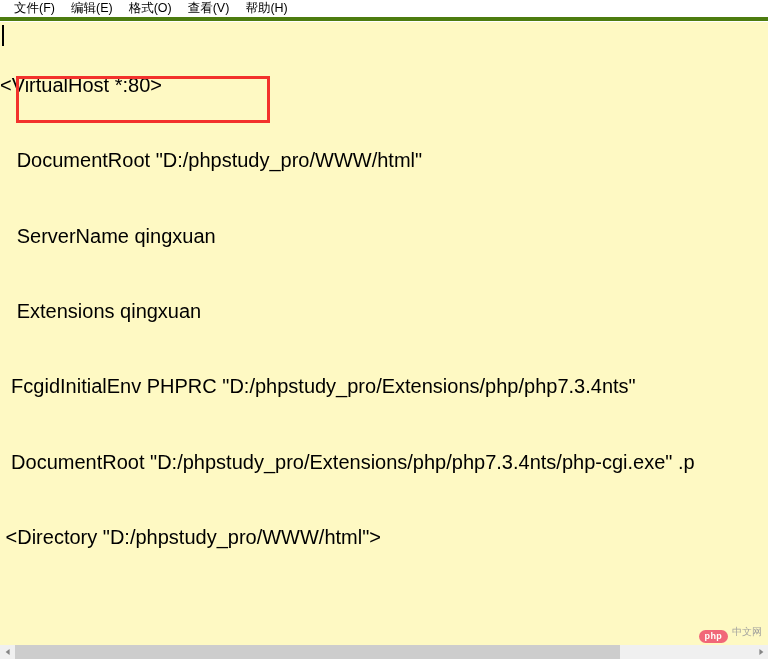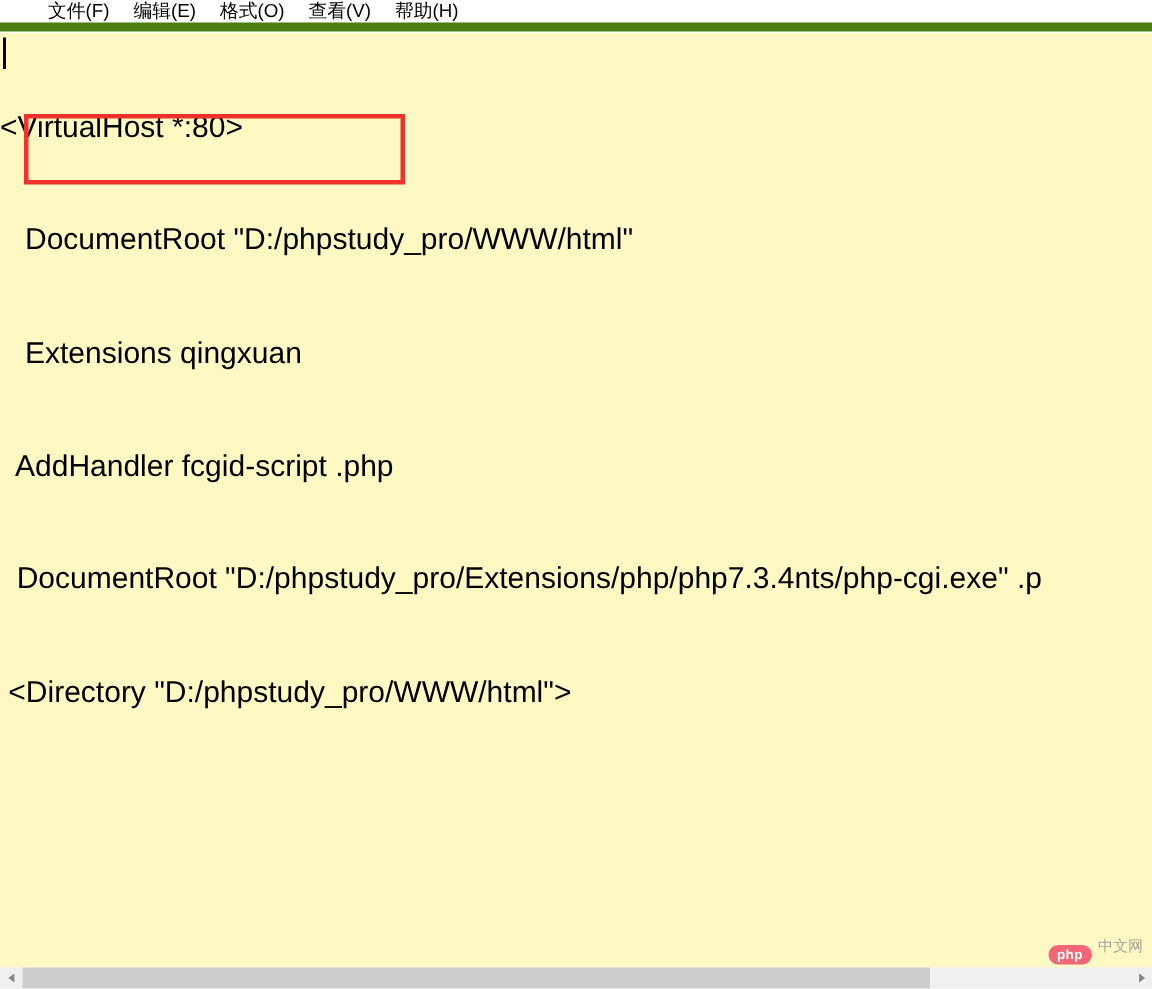--- a/index.html
+++ b/index.html
@@ -15,24 +15,24 @@
     position: relative;
   }
 
   
   #menubar {
     position: absolute;
     top: 0; left: 0;
     width: 768px;
     height: 21px;
     background: #ffffff;
-    border-bottom: 6px solid #4d7c0f;
+    border-bottom: 4px solid #4d7c0f;
     display: flex;
     align-items: center;
-    padding-left: 24px;
+    padding-left: 6px;
     box-sizing: border-box;
   }
   .menu-item {
     font-size: 12.5px;
     color: #000000;
     padding: 2px 8px 3px 8px;
     white-space: nowrap;
     cursor: default;
     line-height: 15px;
   }
@@ -171,22 +171,23 @@
   <div class="menu-item">格式(O)</div>
   <div class="menu-item">查看(V)</div>
   <div class="menu-item">帮助(H)</div>
 </div>
 
 <div id="editor">
   <div id="caret"></div>
   <div id="code">
     <div class="code-line">&lt;VirtualHost *:80&gt;</div>
     <div class="code-line">   DocumentRoot "D:/phpstudy_pro/WWW/html"</div>
+    <div class="code-line">   ServerName qingxuan</div>
     <div class="code-line">   Extensions qingxuan</div>
-    <div class="code-line">  AddHandler fcgid-script .php</div>
+    <div class="code-line">  FcgidInitialEnv PHPRC "D:/phpstudy_pro/Extensions/php/php7.3.4nts"</div>
     <div class="code-line">  DocumentRoot "D:/phpstudy_pro/Extensions/php/php7.3.4nts/php-cgi.exe" .p</div>
     <div class="code-line"> &lt;Directory "D:/phpstudy_pro/WWW/html"&gt;</div>
     
     
     
     
     
     
     
     

